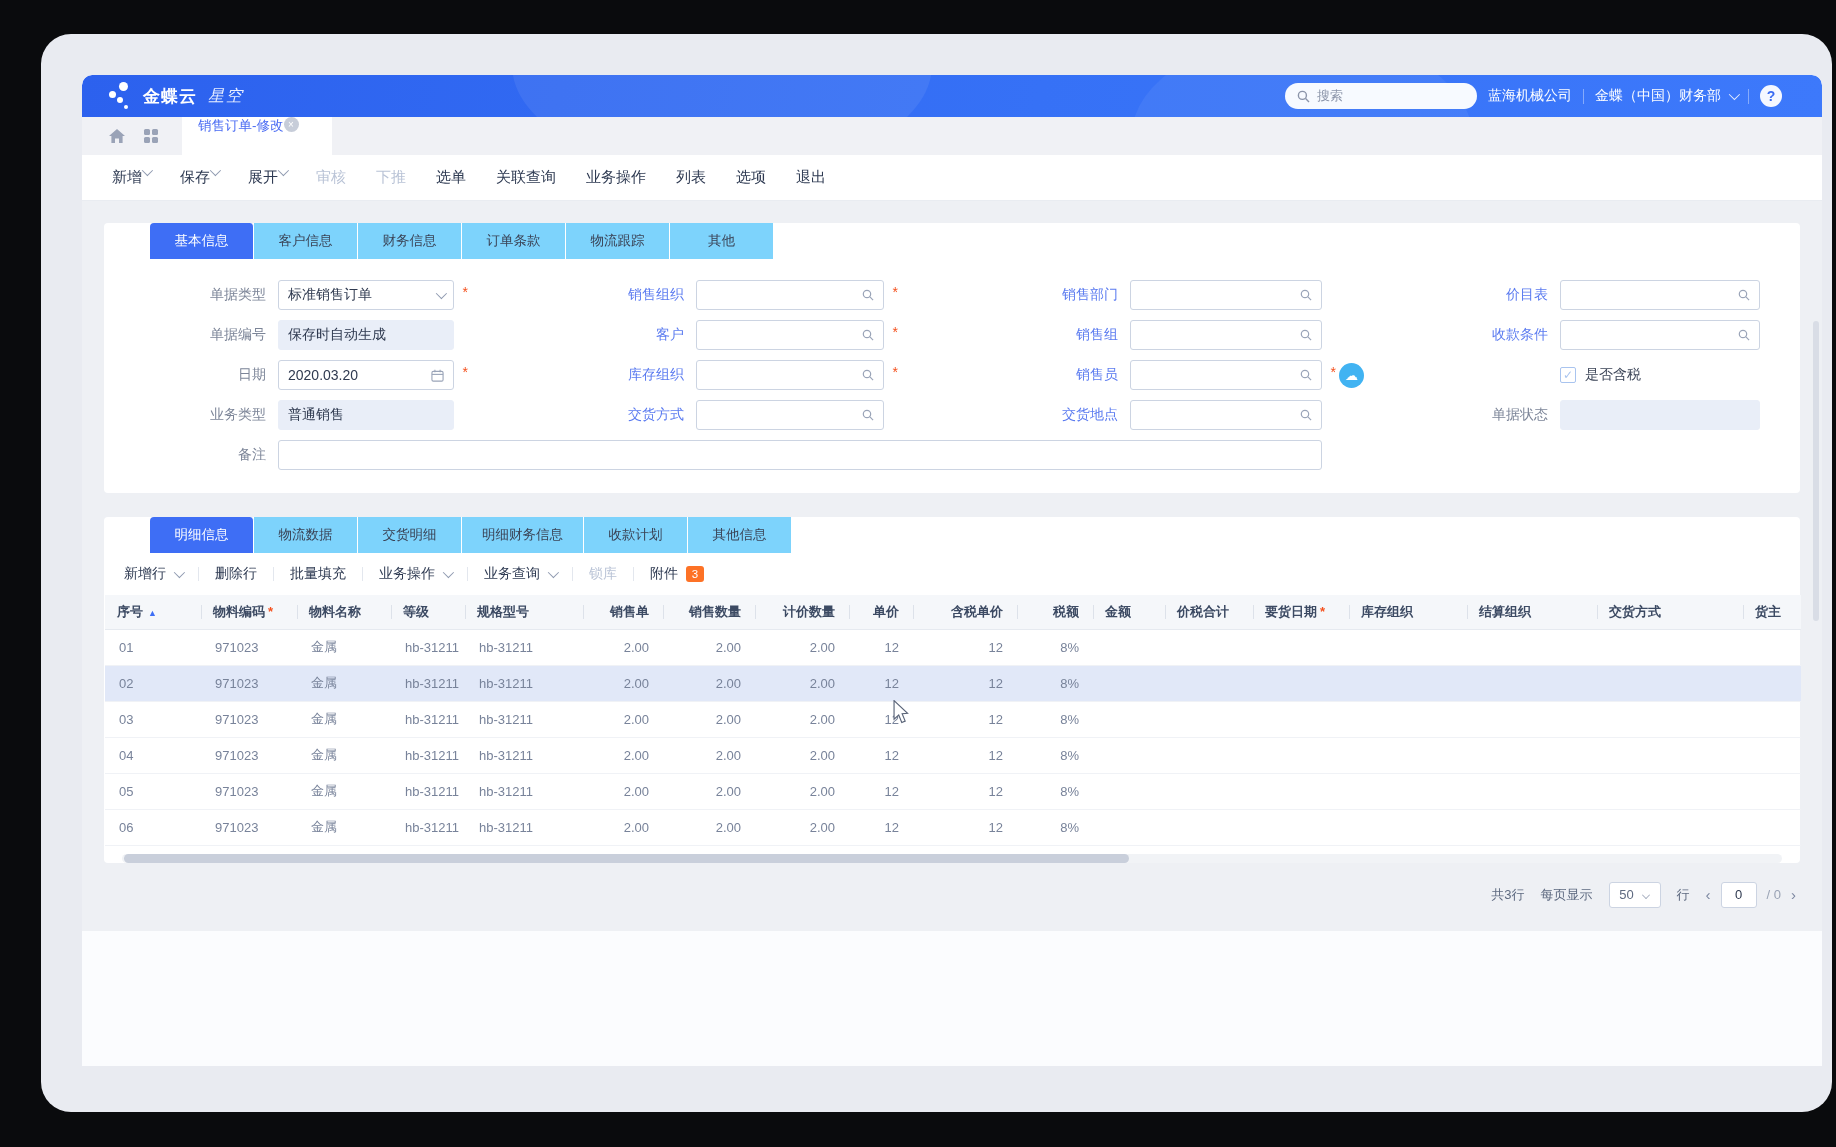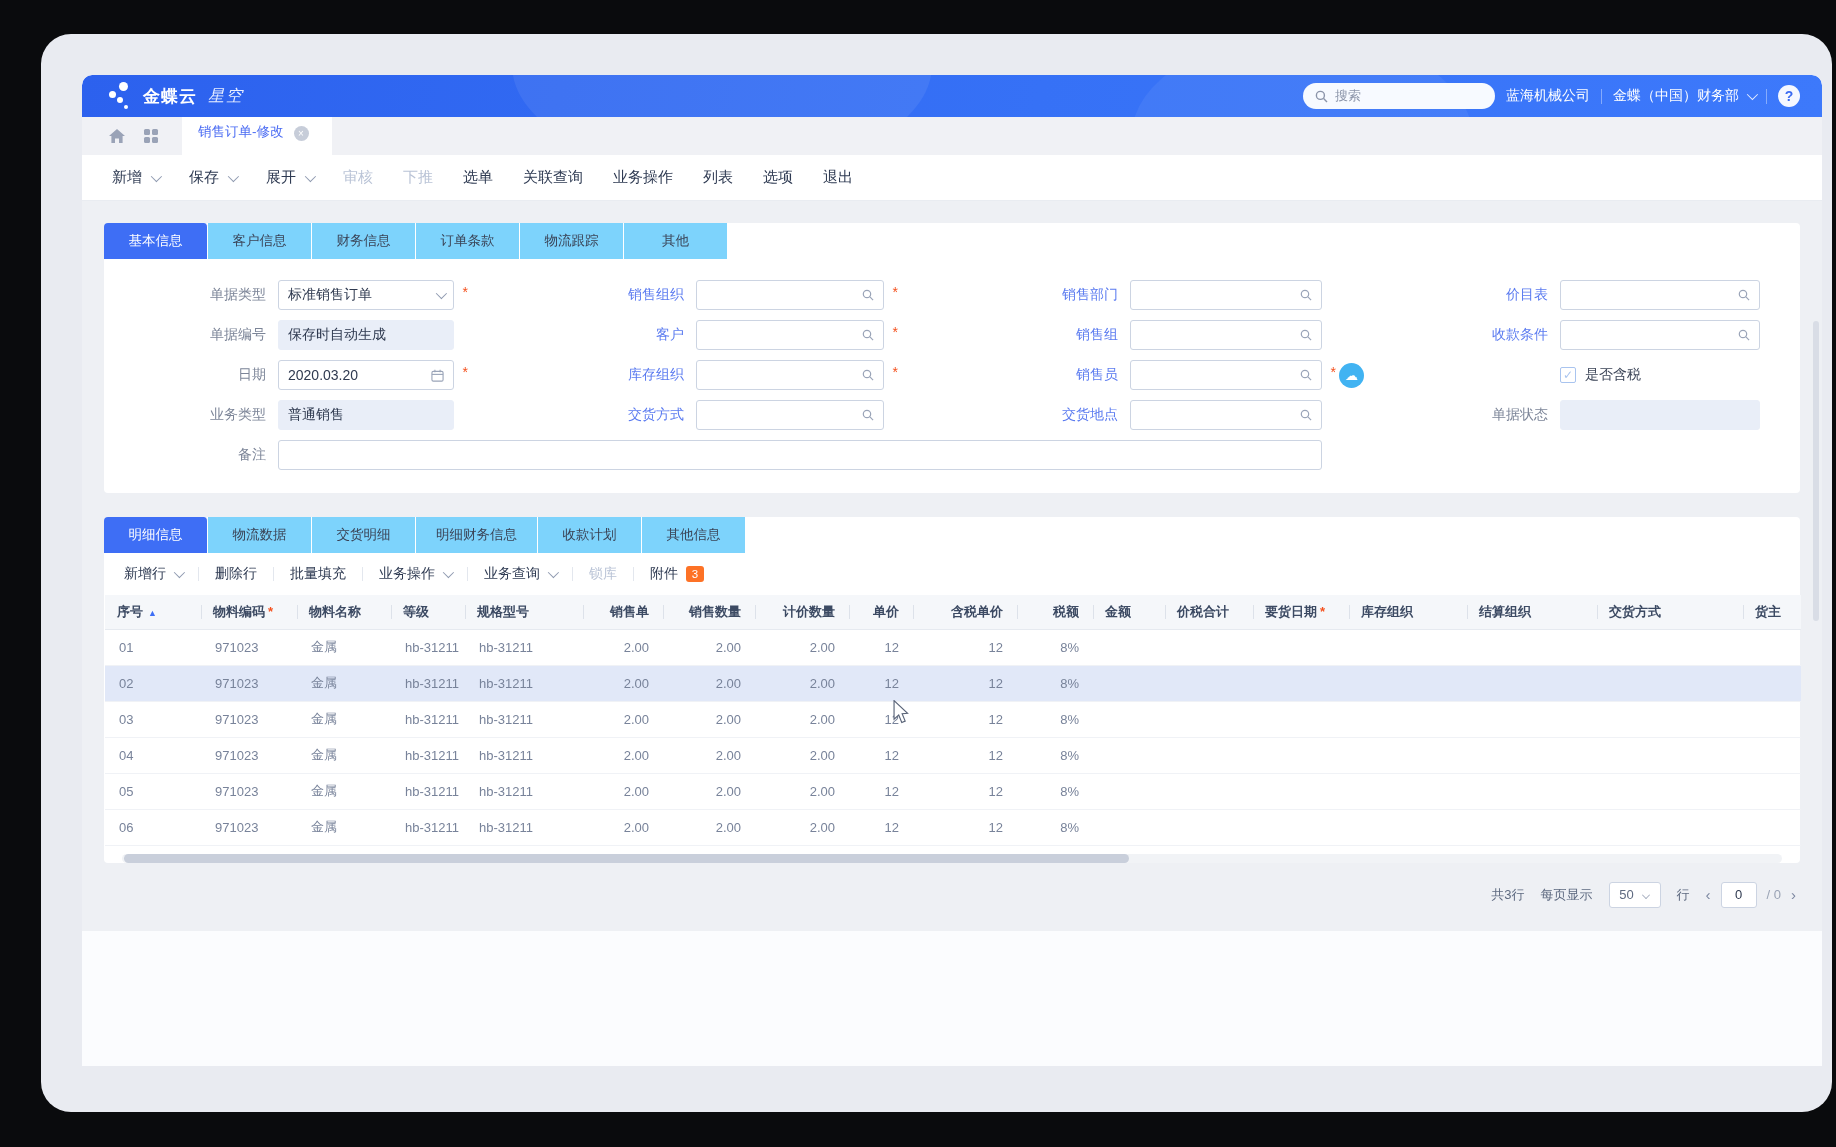--- a/index.html
+++ b/index.html
@@ -3,21 +3,21 @@
 <meta charset="utf-8">
 <style>
   * { margin:0; padding:0; box-sizing:border-box; }
   html,body { width:1836px; height:1147px; background:#0a0b0d; font-family:"Liberation Sans","DejaVu Sans",sans-serif; overflow:hidden; position:relative; }
 
   .device-card { position:absolute; left:41px; top:34px; width:1791px; height:1078px; background:#e9ebf1; border-radius:30px; }
 
   .app { position:absolute; left:41px; top:41px; width:1740px; height:991px; background:#fbfcfe; border-radius:10px 10px 0 0; display:flex; flex-direction:column; overflow:hidden; }
 
   
-  .blue-header { position:relative; height:42px; flex:0 0 42px; background:linear-gradient(100deg,#2c61ee 0%,#3671f6 55%,#3d79fb 100%); border-radius:10px 10px 0 0; display:flex; align-items:center; padding:0 22px 0 26px; overflow:hidden; }
+  .blue-header { position:relative; height:42px; flex:0 0 42px; background:linear-gradient(100deg,#2c61ee 0%,#3671f6 55%,#3d79fb 100%); border-radius:10px 10px 0 0; display:flex; align-items:center; padding:0 40px 0 26px; overflow:hidden; }
   .blue-header::before { content:""; position:absolute; left:430px; top:-120px; width:420px; height:220px; border-radius:50%; background:rgba(255,255,255,0.07); }
   .blue-header::after { content:""; position:absolute; left:1050px; top:-40px; width:340px; height:200px; border-radius:50%; background:rgba(255,255,255,0.06); }
   .logo { display:flex; align-items:center; gap:9px; z-index:2; }
   .logo-dots { position:relative; width:26px; height:28px; }
   .logo-dots i { position:absolute; background:#fff; border-radius:50%; }
   .logo-dots i:nth-child(1){ width:9px; height:9px; left:11px; top:0; }
   .logo-dots i:nth-child(2){ width:7px; height:7px; left:1px; top:9px; }
   .logo-dots i:nth-child(3){ width:6px; height:6px; left:9px; top:15px; }
   .logo-dots i:nth-child(4){ width:4px; height:4px; left:16px; top:23px; }
   .logo-main { color:#fff; font-weight:bold; font-size:17px; letter-spacing:1px; }
@@ -30,35 +30,35 @@
   .hdr-account-wrap { display:flex; align-items:center; gap:8px; }
   .caret { display:inline-block; width:8px; height:8px; border-right:1.5px solid #8f9ab0; border-bottom:1.5px solid #8f9ab0; transform:rotate(45deg) translateY(-2px); }
   .caret.white { border-color:rgba(255,255,255,0.85); }
   .help-circle { width:22px; height:22px; border-radius:50%; background:rgba(255,255,255,0.95); color:#3a6bf2; font-size:14px; font-weight:bold; display:flex; align-items:center; justify-content:center; }
 
   
   .tabstrip { height:38px; flex:0 0 38px; background:#f0f1f5; display:flex; align-items:stretch; padding-left:18px; }
   .strip-icon { display:flex; align-items:center; justify-content:center; width:34px; }
   .grid-icon { display:grid; grid-template-columns:6px 6px; grid-template-rows:6px 6px; gap:2px; }
   .grid-icon i { background:#9aa3b7; border-radius:1.5px; }
-  .win-tab { margin-left:14px; background:#fff; display:flex; align-items:flex-end; gap:10px; padding:14px 16px; min-width:150px; }
+  .win-tab { margin-left:14px; background:#fff; display:flex; align-items:flex-start; padding:0 16px; min-width:150px; }
   .win-tab-title { color:#4a6bf3; font-size:13.5px; }
   .tab-close { width:15px; height:15px; border-radius:50%; background:#c7cdd9; color:#fff; font-size:10px; line-height:15px; text-align:center; }
 
   
   .main-toolbar { height:46px; flex:0 0 46px; background:#fff; border-bottom:1px solid #e9ecf1; display:flex; align-items:center; padding-left:30px; gap:30px; }
-  .tb-item { display:flex; align-items:center; gap:9px; font-size:15px; color:#2e3a52; cursor:default; }
+  .tb-item { display:flex; align-items:flex-start; font-size:15px; color:#2e3a52; cursor:default; }
   .tb-item.disabled { color:#b9c3d6; }
 
   
   .content { flex:1; background:#fbfcfe; position:relative; overflow:hidden; }
   .gray-zone { background:#eef0f4; padding:22px 22px 14px 22px; }
 
   .panel { background:#fff; border-radius:4px; }
-  .panel-tabs { display:flex; height:36px; }
+  .panel-tabs { display:flex; height:36px;margin-left:46px; }
   .ptab { min-width:104px; padding:0 20px; display:flex; align-items:center; justify-content:center; font-size:13.5px; color:#3a4356; background:#7dd3fc; border-right:1px solid #fff; }
   .ptab.active { background:#3e6ef5; color:#fff; border-radius:4px 4px 0 0; }
 
   
   .form-body { padding:16px 0 18px 24px; }
   .form-grid { display:grid; grid-template-columns:150px 176px 242px 188px 246px 192px 238px 200px; grid-auto-rows:40px; align-items:center; }
   .f-label { text-align:right; padding-right:12px; font-size:14px; color:#7c8598; white-space:nowrap; }
   .f-label.link { color:#5b7bf0;font-family:Liberation Serif, serif; }
   .f-wrap { position:relative; display:flex; align-items:center; }
   .f-input { position:relative; height:30px; width:100%; border:1px solid #ccd4e2; border-radius:3px; background:#fff; display:flex; align-items:center; padding:0 9px; font-size:14px; color:#2f3a50; }

